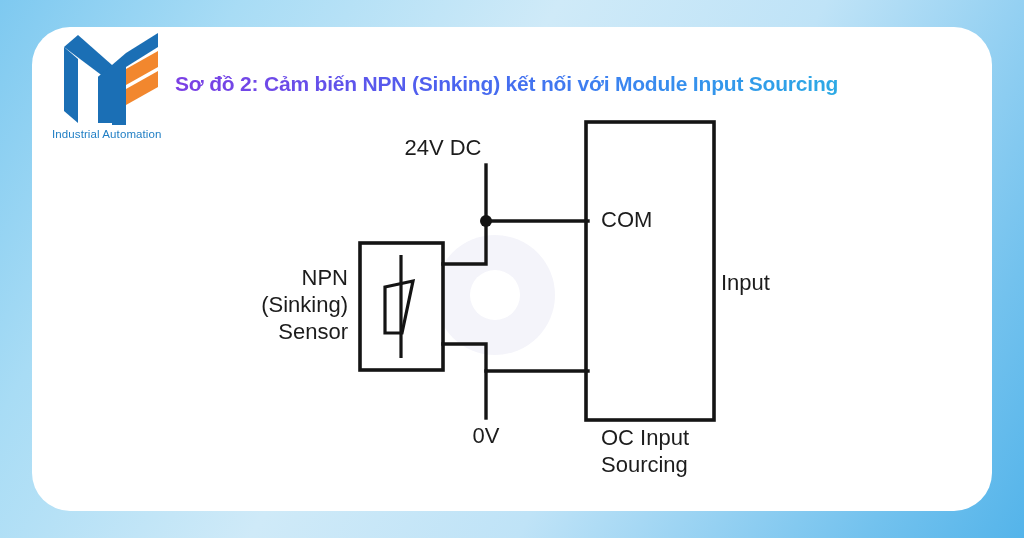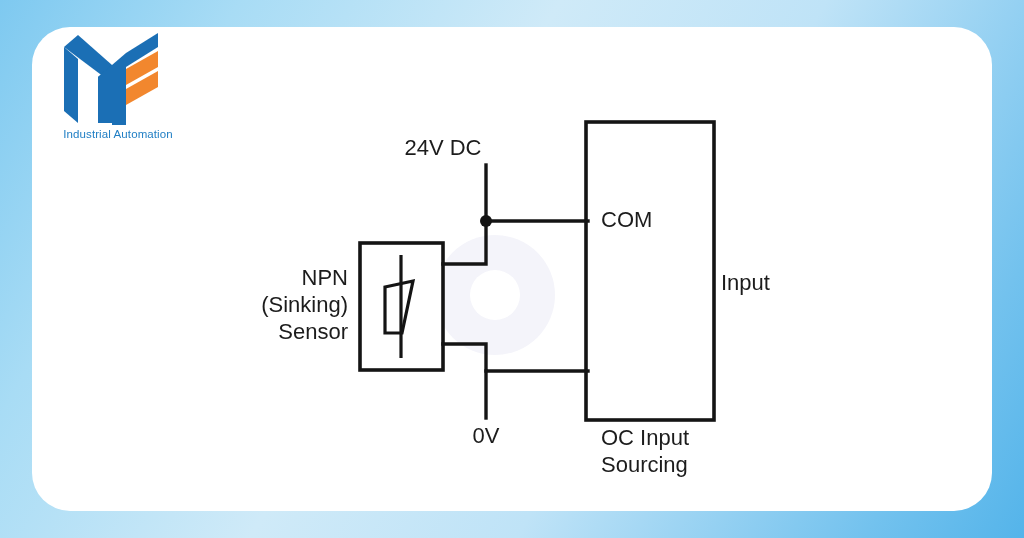--- a/index.html
+++ b/index.html
@@ -41,21 +41,21 @@
     left: 8px;
     top: 0px;
     width: 102px;
     height: 92px;
   }
   #logo-caption {
     position: absolute;
     left: 0px;
     top: 95px;
     width: 132px;
-    text-align: center;
+    text-align: left;
     font-size: 11.5px;
     color: #1f7ec4;
     letter-spacing: 0.1px;
     white-space: nowrap;
   }
   
   #title {
     position: absolute;
     left: 175px;
     top: 72px;
@@ -123,20 +123,21 @@
 
       <polygon points="66,20 98,0 98,14 66,34" fill="#1b6fb5"></polygon>
 
       <polygon points="66,36 98,18 98,34 66,52" fill="#f2872e"></polygon>
 
       <polygon points="66,56 98,38 98,54 66,72" fill="#f2872e"></polygon>
     </svg>
     <div id="logo-caption">Industrial Automation</div>
   </div>
 
+  <div id="title">Sơ đồ 2: Cảm biến NPN (Sinking) kết nối với Module Input Sourcing</div>
 
   <svg id="diagram" viewBox="0 0 1024 538">
 
     <g>
       <circle cx="495" cy="295" r="60" fill="#f4f4fa"></circle>
       <circle cx="495" cy="295" r="25" fill="#ffffff"></circle>
     </g>
 
     <rect x="586" y="122" width="128" height="298" class="boxline"></rect>
 

